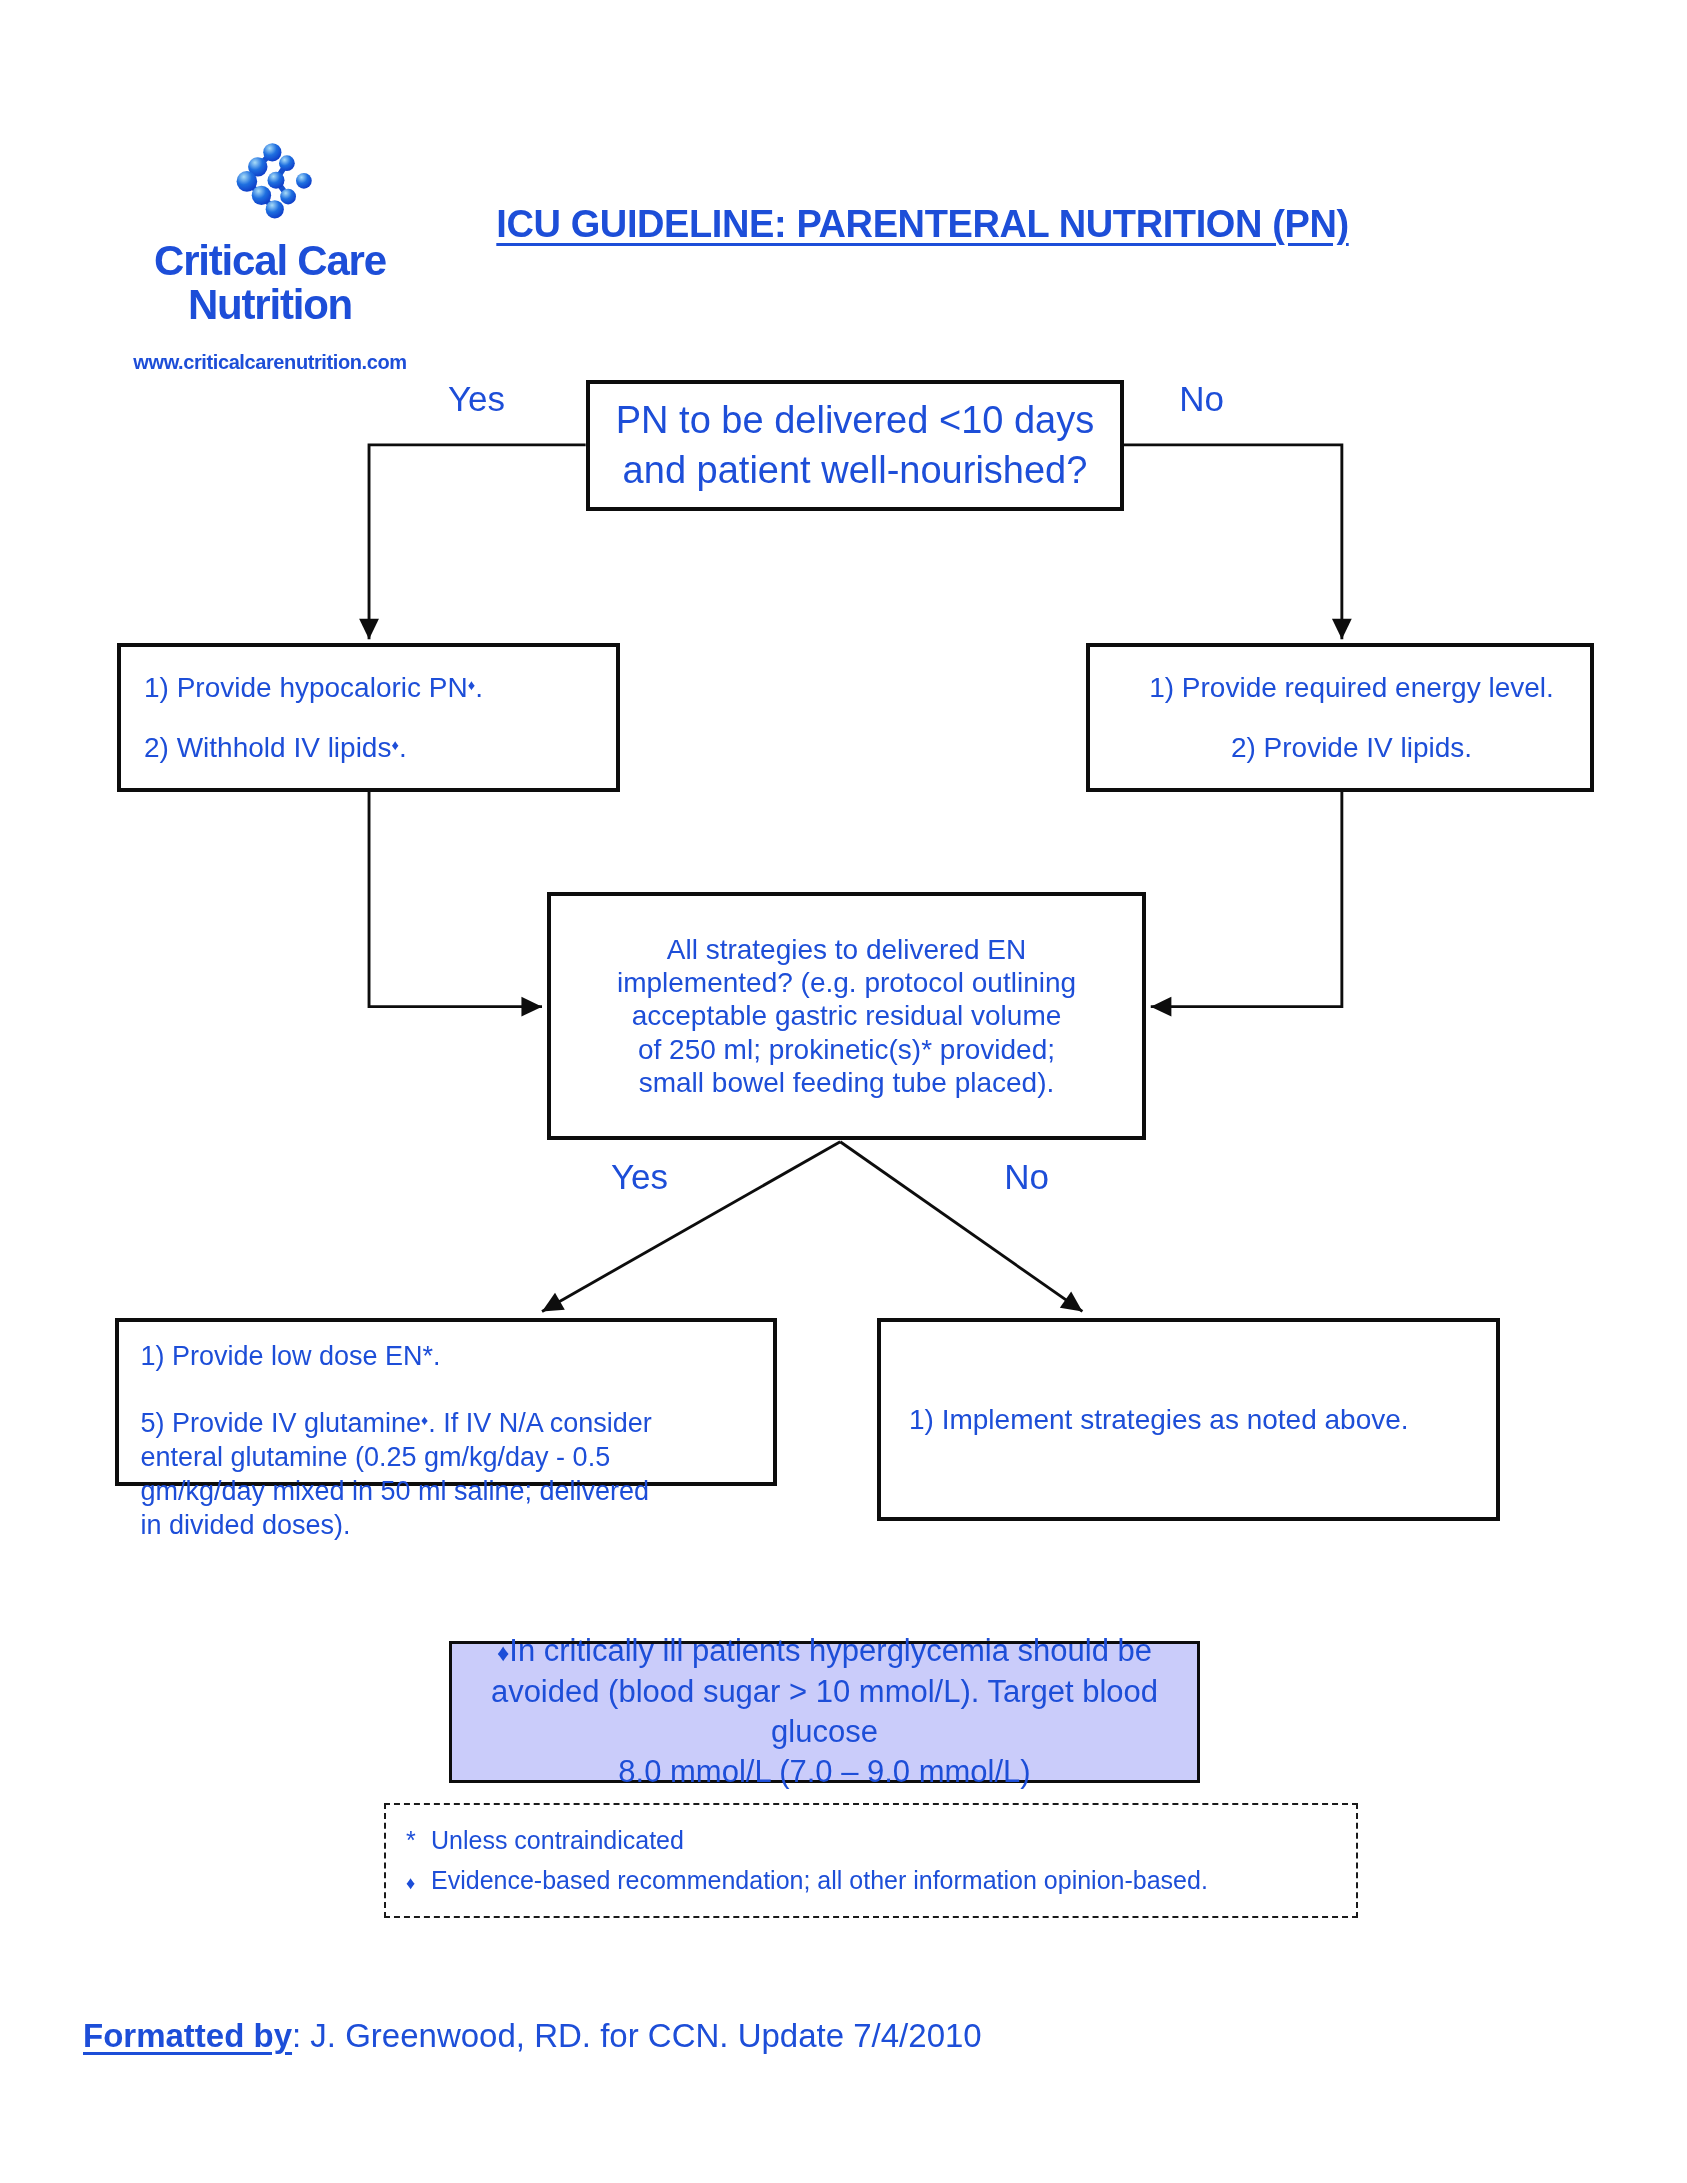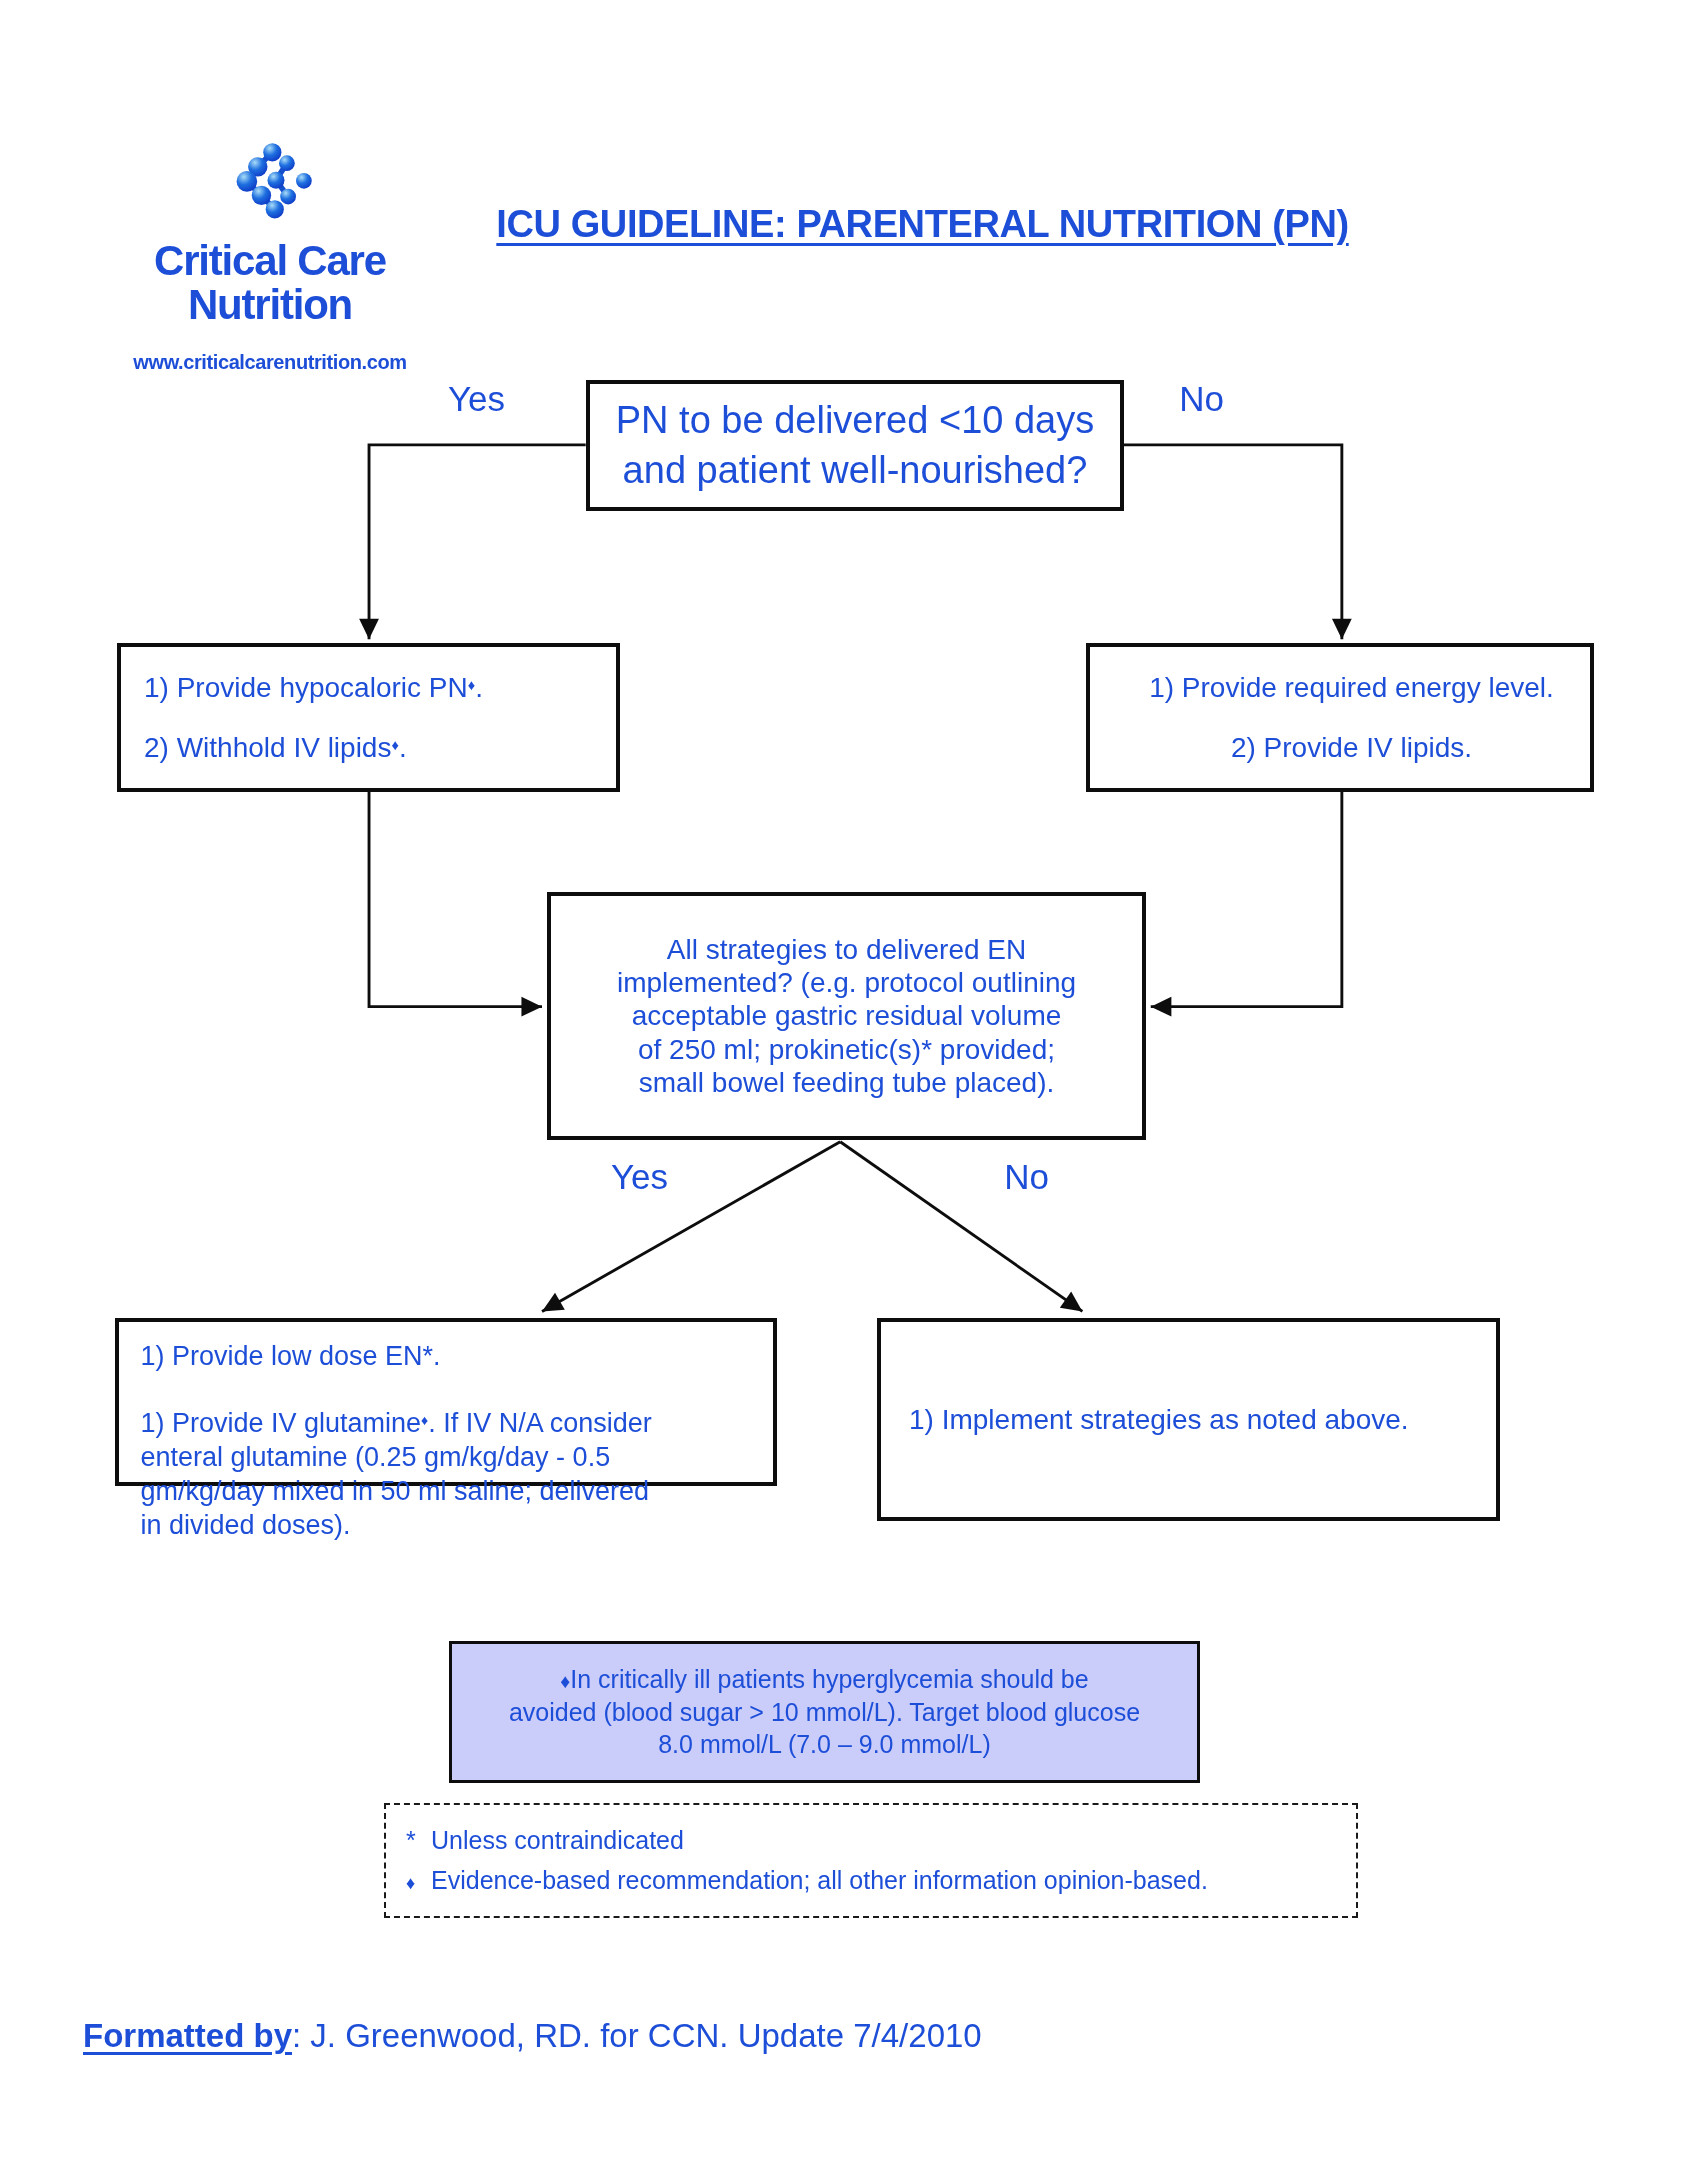--- a/index.html
+++ b/index.html
@@ -36,21 +36,21 @@
   .label{position:absolute;width:115px;text-align:center;font-size:35px;}
   .l-yes1{left:419px;top:379px;}
   .l-no1{left:1144px;top:379px;}
   .l-yes2{left:582px;top:1157px;}
   .l-no2{left:969px;top:1157px;}
   
   .dia{font-size:0.52em;vertical-align:0.5em;}
   
   .note{position:absolute;left:449px;top:1641px;width:751px;height:142px;background:#caccfa;
     border:3.3px solid #0d0d0d;box-sizing:border-box;display:flex;flex-direction:column;
-    justify-content:center;text-align:center;font-size:25px;line-height:1.3;}
+    justify-content:center;text-align:center;font-size:31px;line-height:1.3;}
   .note .nsym{font-size:0.78em;}
   
   .legend{position:absolute;left:384px;top:1803px;width:974px;height:115px;
     border:2.5px dashed #1a1a1a;box-sizing:border-box;display:flex;flex-direction:column;
     justify-content:center;gap:11.5px;padding-left:20px;font-size:25px;}
   .legend .lsym{display:inline-block;min-width:25px;}
   .legend .lsym.diamond{font-size:0.72em;}
   
   .footer{position:absolute;left:83px;top:2017px;font-size:33px;}
   .footer .flabel{font-weight:700;text-decoration:underline;text-decoration-thickness:3.3px;text-underline-offset:5px;}
@@ -132,21 +132,21 @@
     <div>All strategies to delivered EN</div>
     <div>implemented? (e.g. protocol outlining</div>
     <div>acceptable gastric residual volume</div>
     <div>of 250 ml; prokinetic(s)* provided;</div>
     <div>small bowel feeding tube placed).</div>
   </div>
 
   <div class="box b-en">
     <div class="item1">1) Provide low dose EN*.</div>
     <div class="item2">
-      <span class="bl"><span>1) Provide IV glutamine</span><span class="dia">♦</span><span>. If IV N/A consider</span></span>
+      <span class="bl"><span>5) Provide IV glutamine</span><span class="dia">♦</span><span>. If IV N/A consider</span></span>
       <span class="bl">enteral glutamine (0.25 gm/kg/day - 0.5</span>
       <span class="bl">gm/kg/day mixed in 50 ml saline; delivered</span>
       <span class="bl">in divided doses).</span>
     </div>
   </div>
 
   <div class="box box-left b-strat">
     <div>1) Implement strategies as noted above.</div>
   </div>
 

